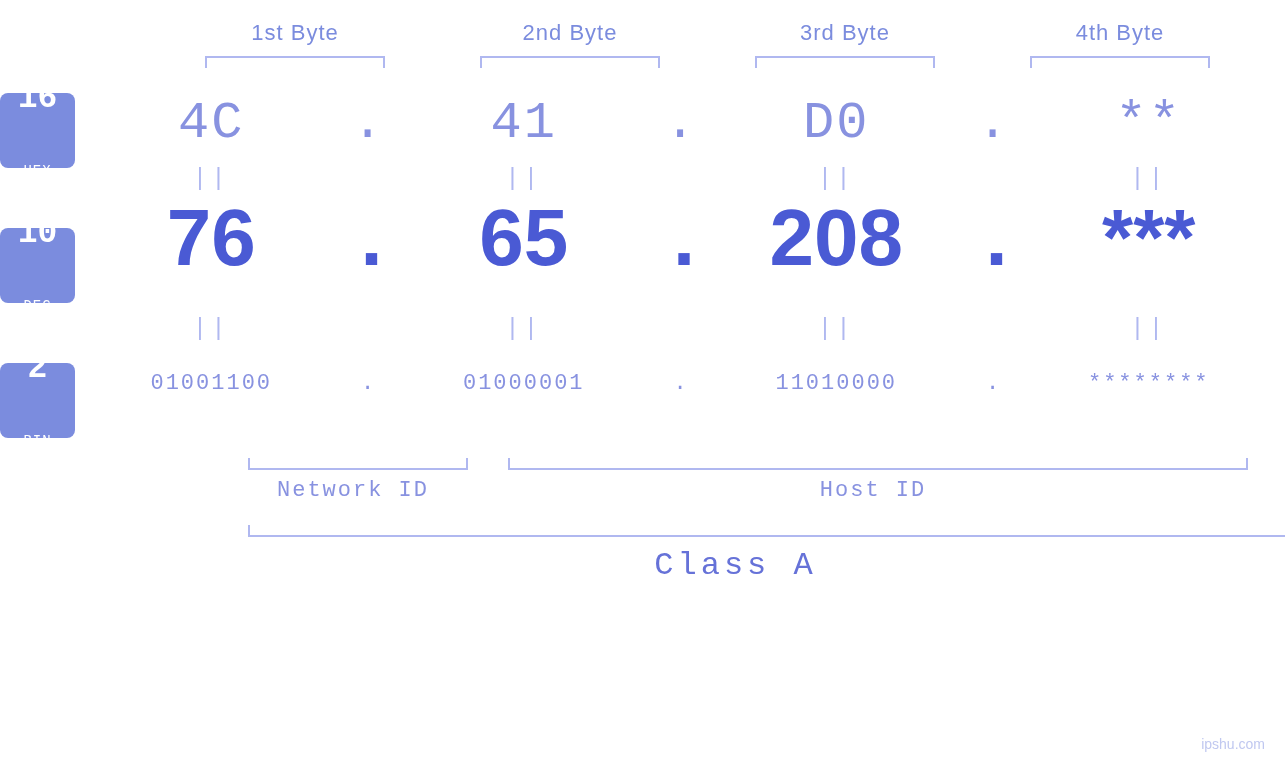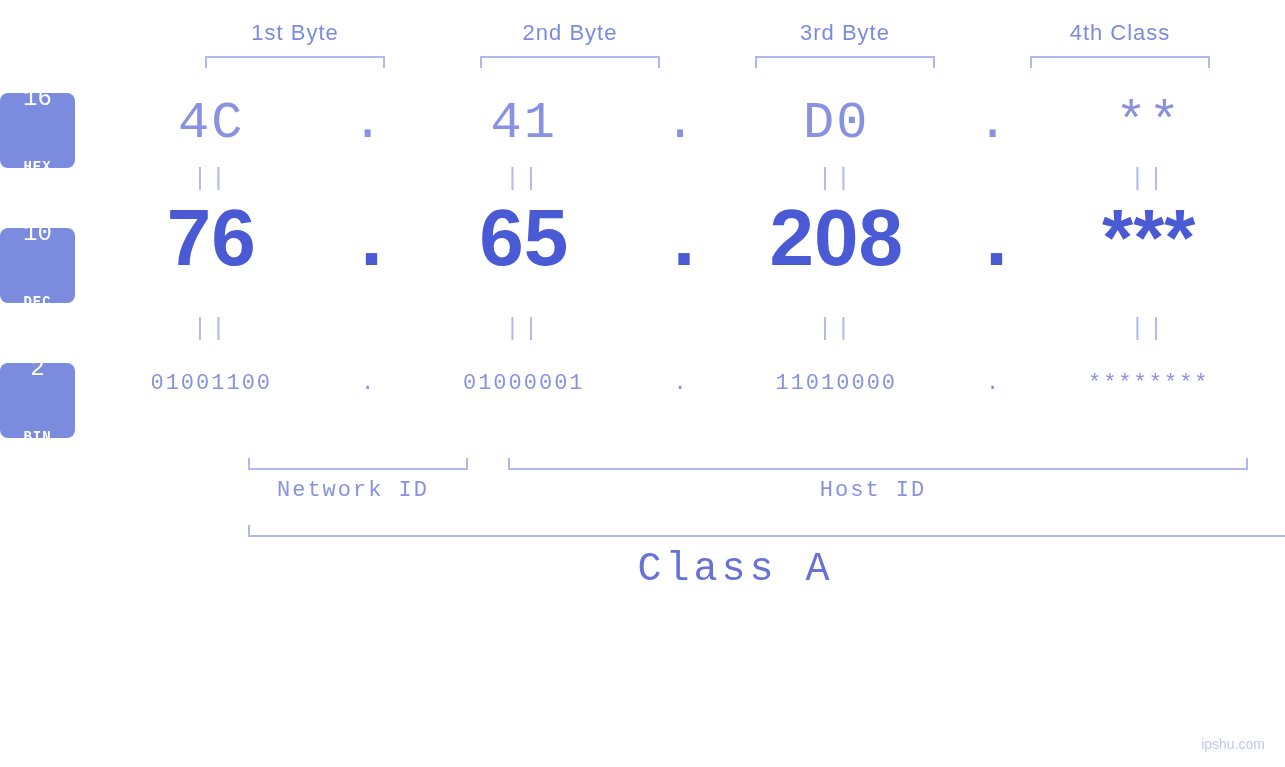--- a/index.html
+++ b/index.html
@@ -78,28 +78,28 @@
       border-radius: 8px;
       display: flex;
       flex-direction: column;
       align-items: center;
       justify-content: center;
       color: white;
       margin-bottom: 10px;
     }
 
     .badge-number {
-      font-size: 24px;
-      font-weight: normal;
+      font-size: 33px;
+      font-weight: bold;
       line-height: 1;
     }
 
     .badge-label {
       font-size: 14px;
-      font-weight: bold;
+      font-weight: normal;
       letter-spacing: 1px;
       margin-top: 48px;
     }
 
     
     .data-row {
       display: flex;
       align-items: center;
       height: 80px;
     }
@@ -239,21 +239,21 @@
 
     .class-label-row {
       display: flex;
       width: 1285px;
       justify-content: center;
       margin-top: 10px;
     }
 
     .class-label {
       color: #6672d8;
-      font-size: 40px;
+      font-size: 32px;
       font-family: 'Courier New', Courier, monospace;
       letter-spacing: 4px;
       text-align: right;
     }
 
     
     .watermark {
       position: absolute;
       bottom: 15px;
       right: 20px;
@@ -280,21 +280,21 @@
   </style>
 </head>
 <body>
 
 <div class="container">
 
   <div class="byte-headers">
     <div class="byte-header">1st Byte</div>
     <div class="byte-header">2nd Byte</div>
     <div class="byte-header">3rd Byte</div>
-    <div class="byte-header">4th Class</div>
+    <div class="byte-header">4th Byte</div>
   </div>
 
   <div class="bracket-top">
     <div class="bracket-segment">
       <div class="bracket-line"></div>
     </div>
     <div class="bracket-segment">
       <div class="bracket-line"></div>
     </div>
     <div class="bracket-segment">

